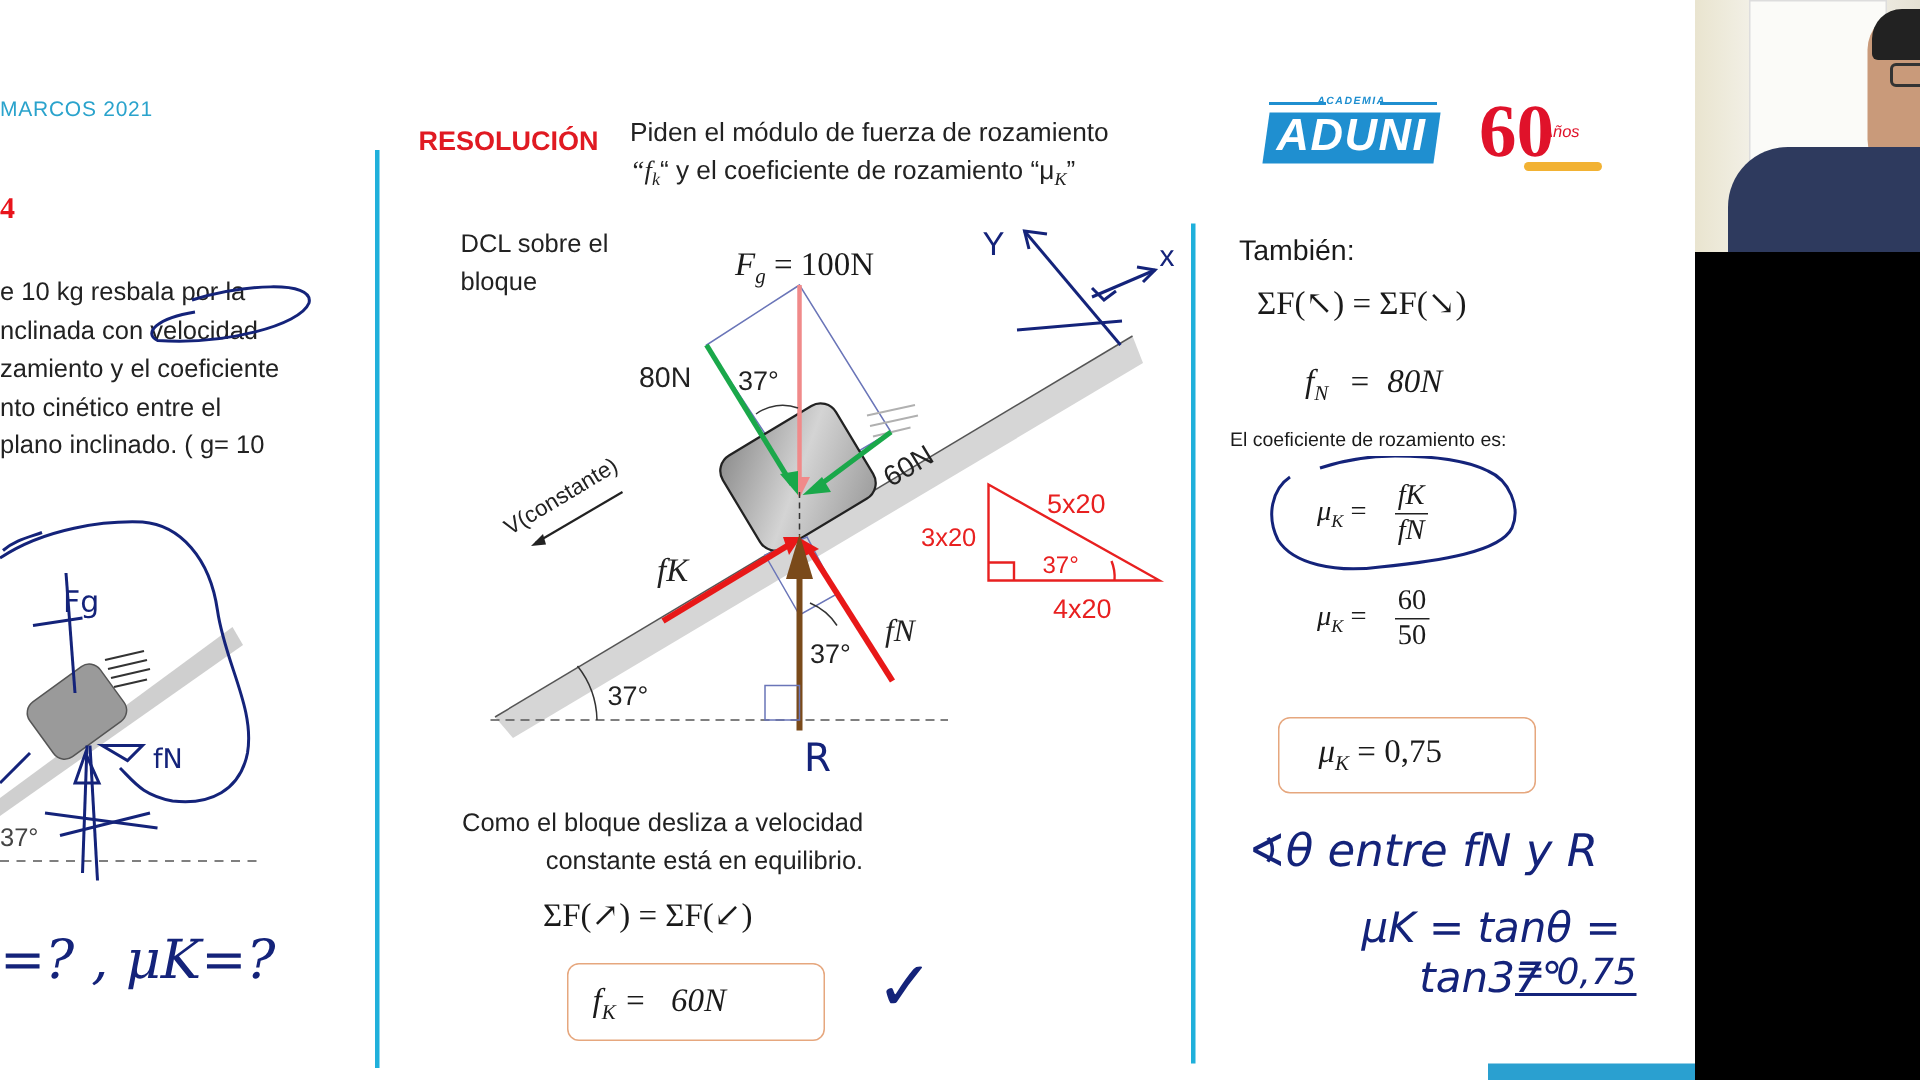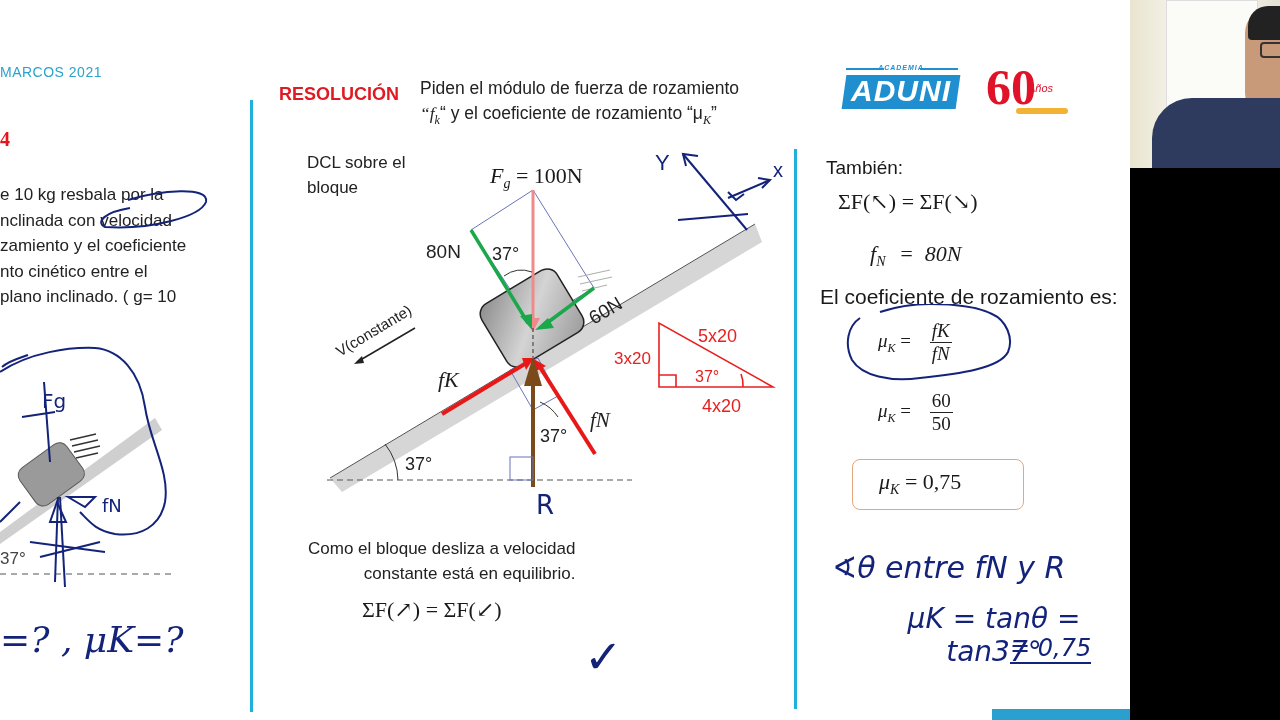--- a/index.html
+++ b/index.html
@@ -12,21 +12,21 @@
   .problem{left:0;top:170px;width:250px;font-size:17px;line-height:25.5px;color:#222;}
   .vline{width:3px;background:#1fb0db;}
   .resol{left:279px;top:72px;font-size:18px;font-weight:bold;color:#e01a22;}
   .piden{left:420px;top:64px;font-size:17.5px;line-height:25px;color:#222;}
   .dcl{left:307px;top:138px;font-size:17px;line-height:25px;color:#222;}
   .fg{left:490px;top:151px;font-size:22px;}
   .box{border:1.5px solid #e6a77e;border-radius:8px;background:#fff;}
   .txt{font-size:17px;color:#222;}
   .eq{font-size:22px;}
   .tamb{left:826px;top:145px;font-size:19px;}
-  .coef{left:820px;top:273px;font-size:21px;}
+  .coef{left:820px;top:273px;font-size:13px;}
   .webcam{left:1130px;top:0;width:150px;height:168px;background:linear-gradient(90deg,#e9e4cf 0%,#f2f0e6 25%,#f7f7f2 60%,#e5e1d3 100%);overflow:hidden;}
   .blackpane{left:1130px;top:168px;width:150px;height:552px;background:#000;}
   .bottombar{left:992px;top:709px;width:138px;height:11px;background:#2aa0d0;}
   .frac{display:inline-flex;flex-direction:column;align-items:center;vertical-align:middle;}
   .frac .num{border-bottom:1.5px solid #222;padding:0 2px;}
 </style>
 </head>
 <body>
 
 <div class="slide">
@@ -179,20 +179,26 @@
     <text x="314" y="222" font-size="17" fill="#e82020">3x20</text>
     <text x="395" y="240" font-size="16" fill="#e82020">37°</text>
     <text x="402" y="270" font-size="18" fill="#e82020">4x20</text>
   </svg>
 
   <div class="abs txt" style="left:308px;top:524px;line-height:25px;font-size:17px;text-align:right;">
     <div>Como el bloque desliza a velocidad</div>
     <div>constante está en equilibrio.</div>
   </div>
   <div class="abs serif eq" style="left:362px;top:585px;font-style:normal;">ΣF(↗) = ΣF(↙)</div>
+  <div class="abs box" style="left:378px;top:630px;width:170px;height:50px;">
+    <div class="abs serif eq" style="left:16px;top:11px;">
+      <span>f</span><sub style="font-size:14px">K</sub>
+      <span style="white-space:pre">=   60N</span>
+    </div>
+  </div>
   <div class="abs" style="left:584px;top:618px;font-size:46px;color:#14237a;">✓</div>
 
   <div class="abs" style="left:842px;top:52px;width:118px;height:46px;">
     <div class="abs" style="left:0;top:0;width:118px;text-align:center;font-size:7px;font-weight:bold;color:#1f8fd0;font-style:italic;letter-spacing:1px;">ACADEMIA</div>
     <div class="abs" style="left:4px;top:4px;width:38px;height:2px;background:#1f8fd0;"></div>
     <div class="abs" style="left:78px;top:4px;width:38px;height:2px;background:#1f8fd0;"></div>
     <div class="abs" style="left:2px;top:11px;width:114px;height:34px;background:#1f8fd0;transform:skewX(-8deg);"></div>
     <div class="abs" style="left:2px;top:10px;width:114px;text-align:center;font-size:30px;font-weight:bold;font-style:italic;color:#fff;letter-spacing:1px;">ADUNI</div>
   </div>
   <div class="abs" style="left:986px;top:52px;width:84px;height:58px;">
@@ -219,21 +225,21 @@
         <span>fN</span>
       </span>
   </div>
   <div class="abs serif" style="left:878px;top:378px;font-size:19px;">
     <span>μ</span><sub style="font-size:12px">K</sub><span style="font-style:normal"> = </span>
     <span class="frac" style="margin-left:14px;font-style:normal;">
         <span class="num">60</span>
         <span>50</span>
       </span>
   </div>
-  <div class="abs box" style="left:852px;top:447px;width:170px;height:49px;">
+  <div class="abs box" style="left:852px;top:466px;width:170px;height:49px;">
     <div class="abs serif eq" style="left:26px;top:9px;">
       <span>μ</span><sub style="font-size:14px">K</sub>
       <span style="font-style:normal">= 0,75</span>
     </div>
   </div>
 
   <div class="abs" style="left:832px;top:538px;font-size:30px;color:#14237a;font-family:'DejaVu Sans',sans-serif;font-style:italic;">∢θ entre fN y R</div>
   <div class="abs" style="left:858px;top:590px;font-size:28px;color:#14237a;font-family:'DejaVu Sans',sans-serif;font-style:italic;text-align:center;">μK = tanθ = tan37°</div>
   <div class="abs" style="left:1010px;top:622px;font-size:24px;color:#14237a;font-family:'DejaVu Sans',sans-serif;font-style:italic;border-bottom:2px solid #14237a;">= 0,75</div>
 </div>

